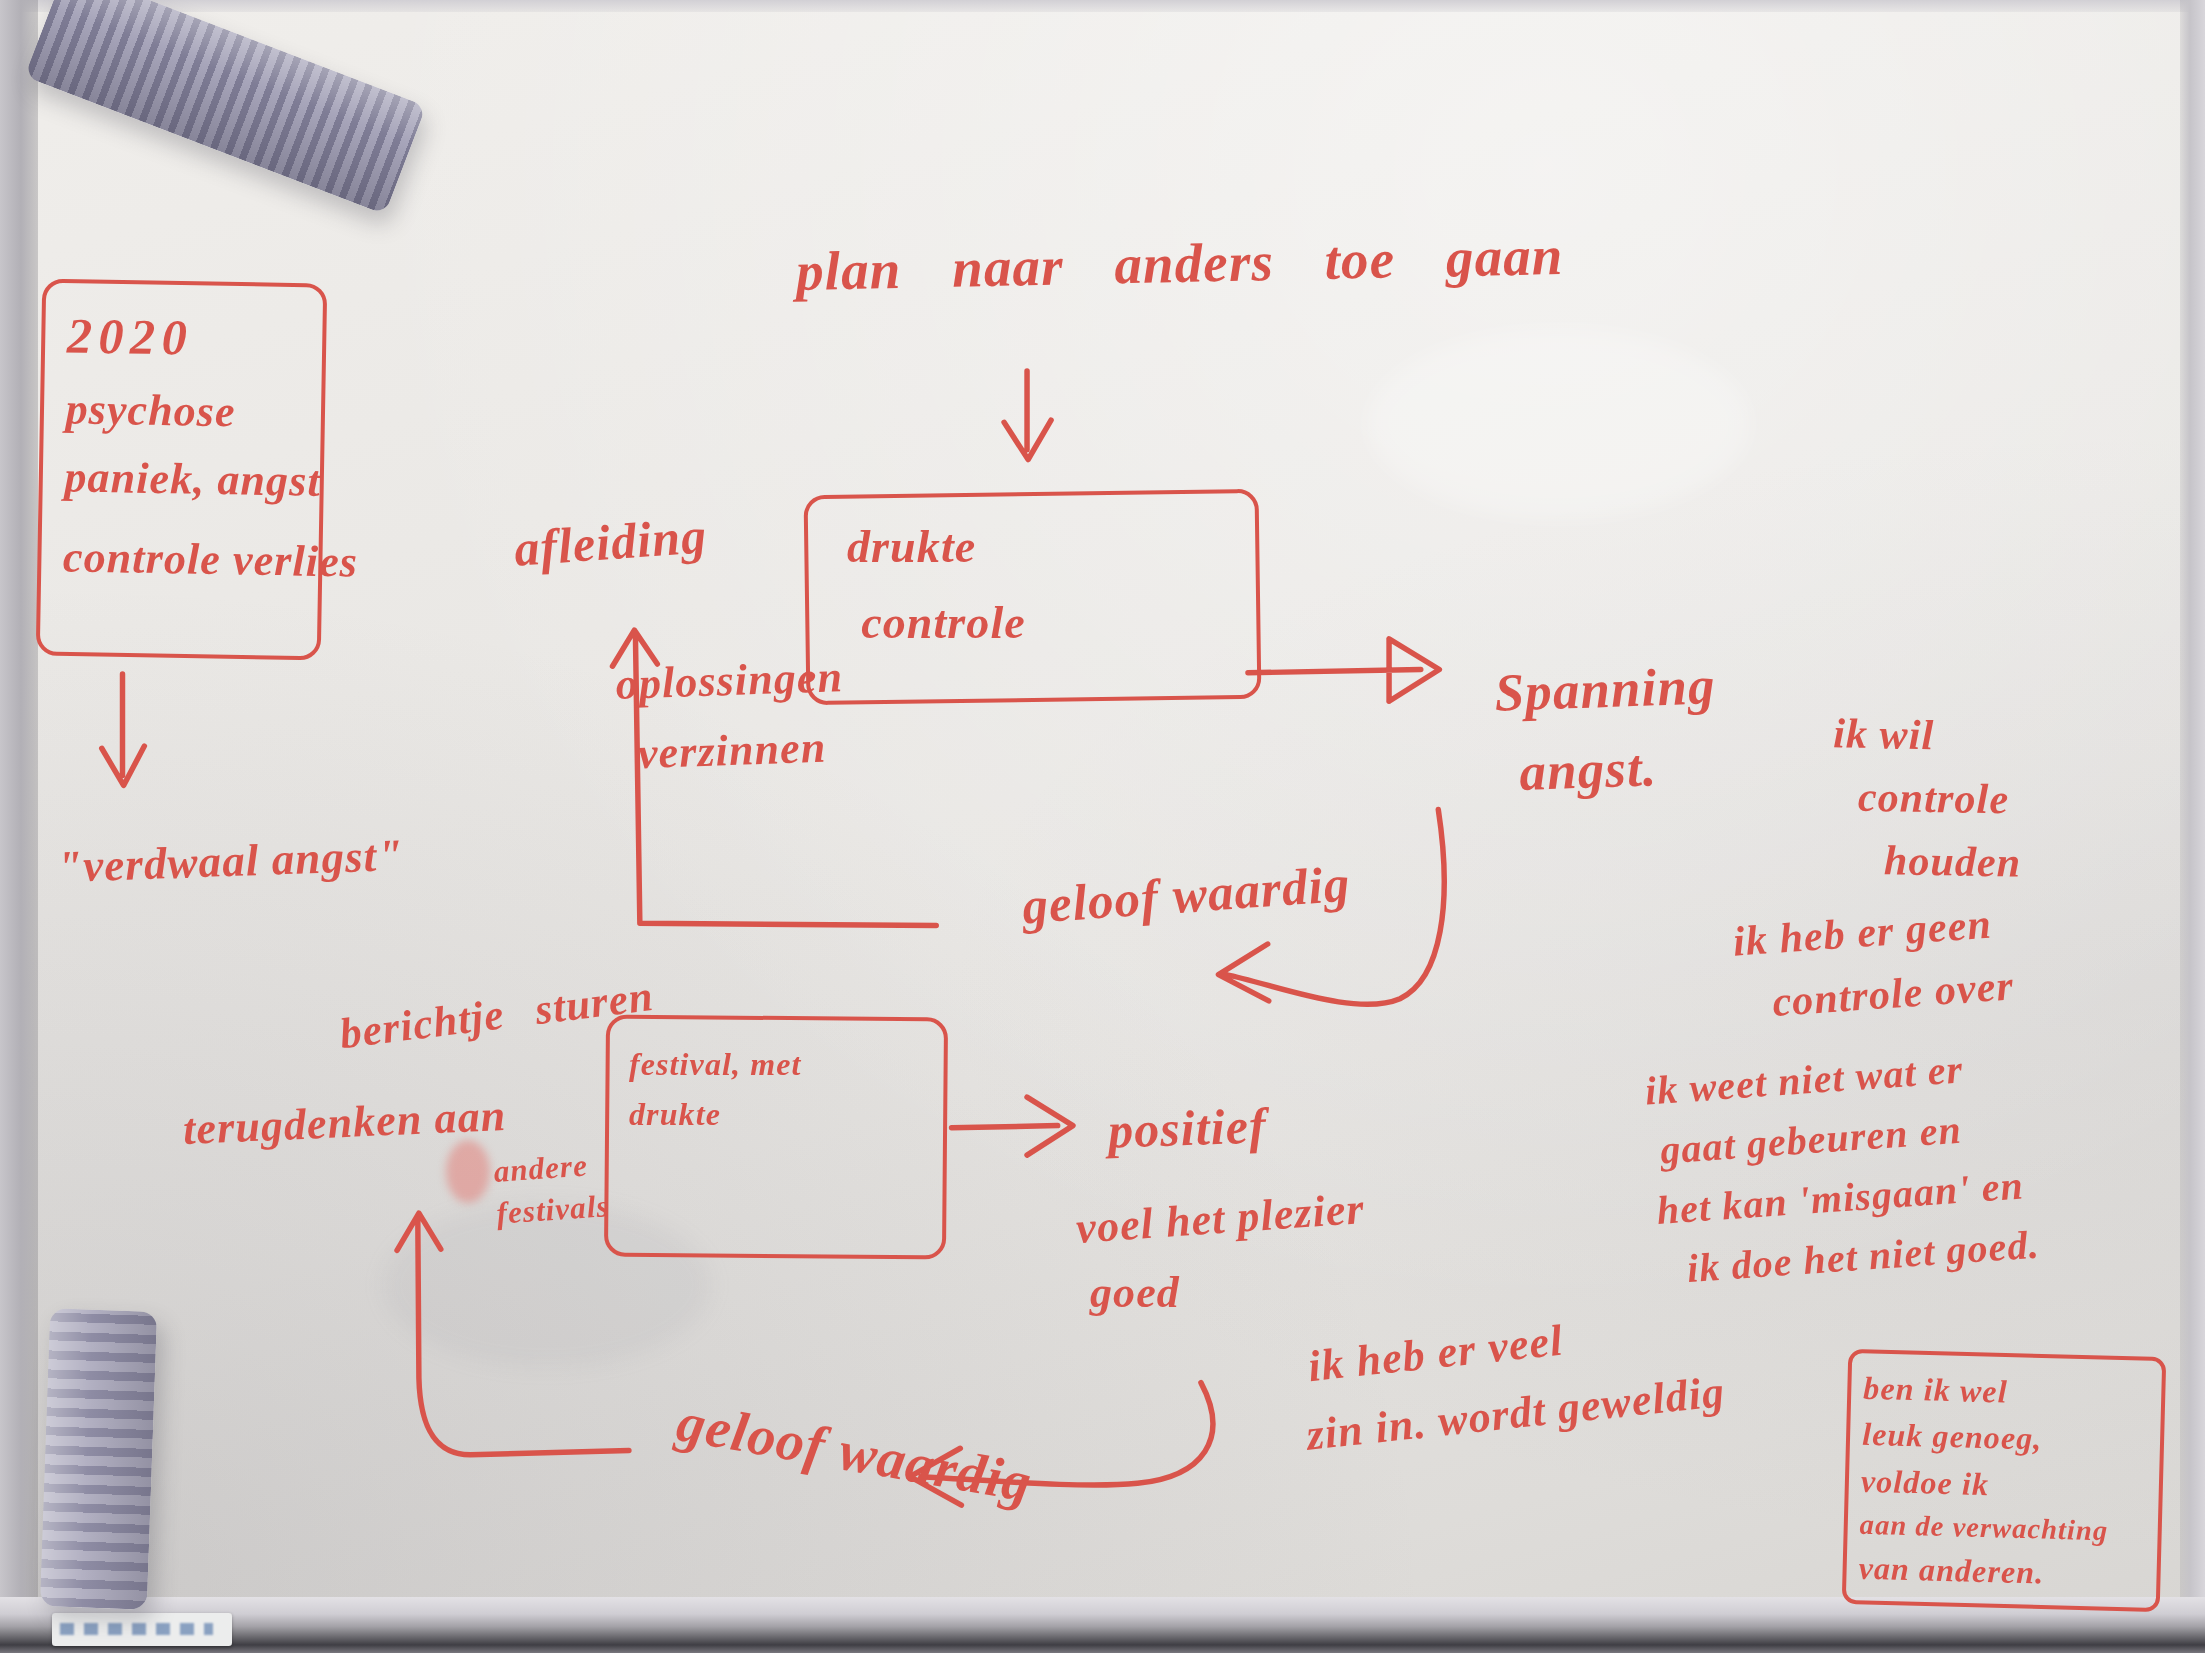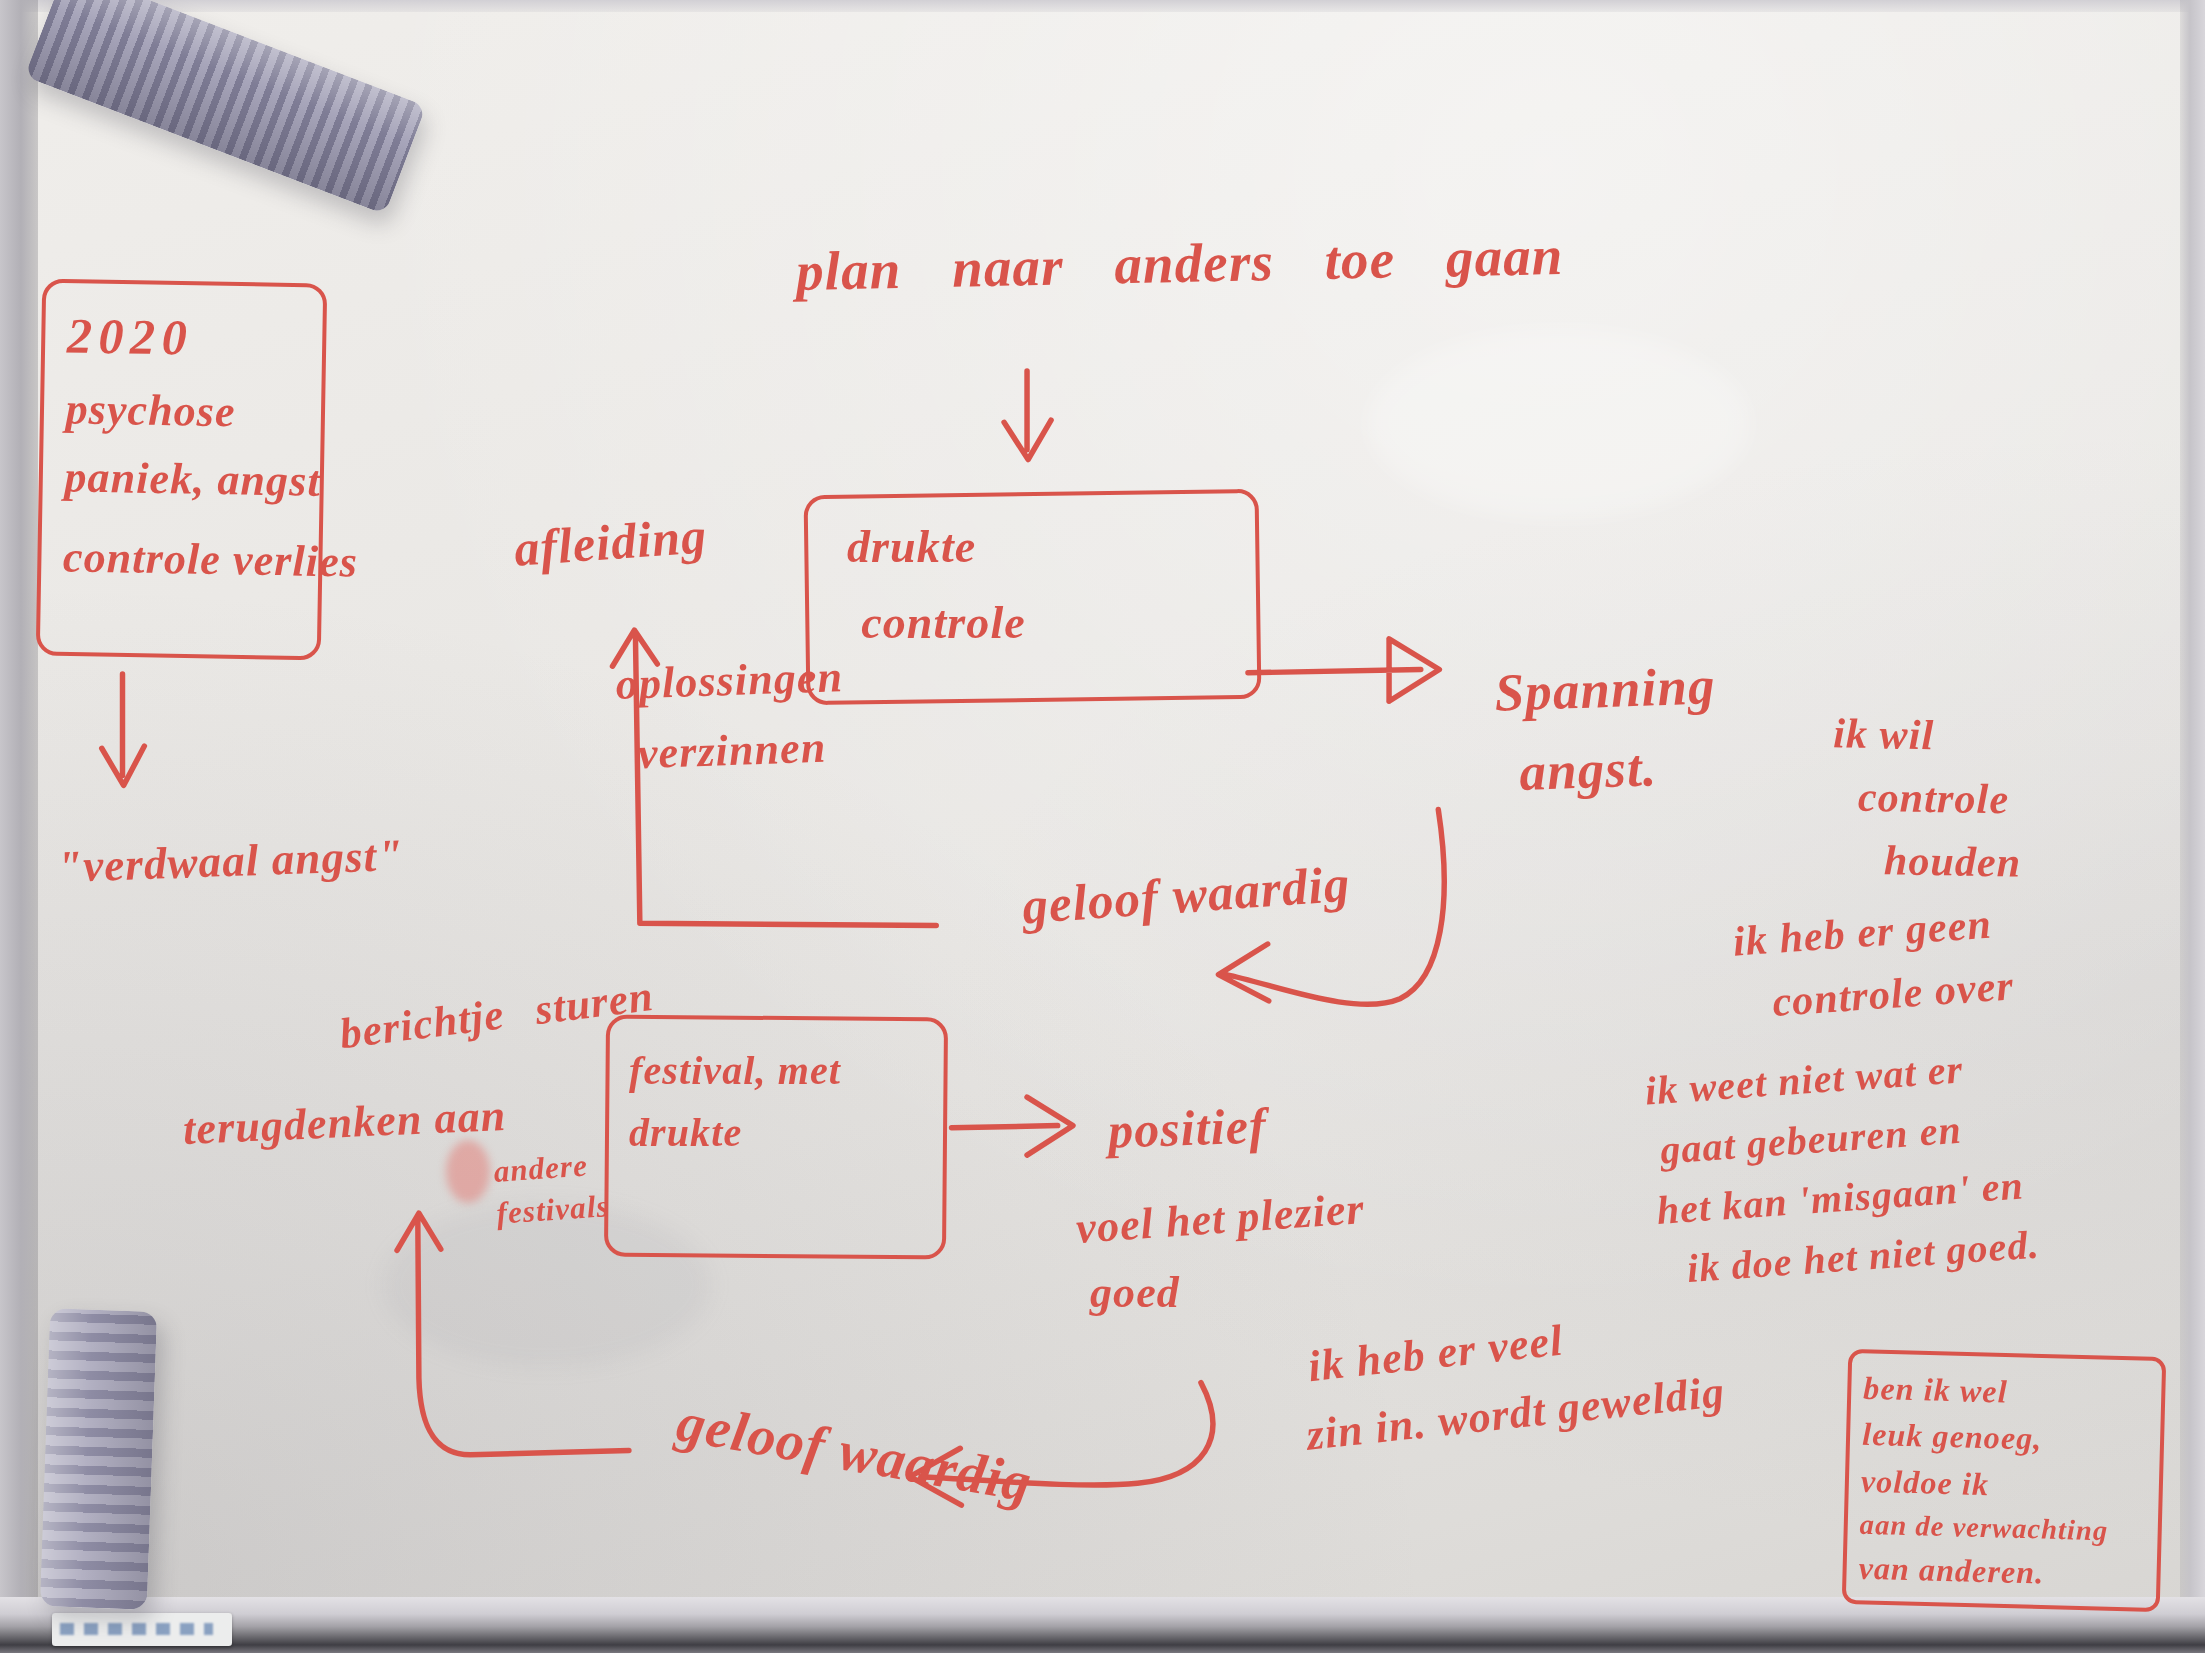--- a/index.html
+++ b/index.html
@@ -137,21 +137,21 @@
 
   <div class="hand" style="left:339px;top:984px;font-size:43px;word-spacing:19.7px;transform:rotate(-7deg);">berichtje sturen</div>
 
   <div class="hand" style="left:183px;top:1091px;font-size:44px;transform:rotate(-2.5deg);">terugdenken aan</div>
 
   <div class="hand" style="left:495px;top:1147px;font-size:31px;line-height:1.35;transform:rotate(-4deg);">
     <div>andere</div>
     <div>festivals</div>
   </div>
 
-  <div class="hand" style="left:629px;top:1040px;font-size:40px;line-height:1.55;font-family:Liberation Serif, serif;">
+  <div class="hand" style="left:629px;top:1040px;font-size:32px;line-height:1.55;font-family:Liberation Serif, serif;">
     <div>festival, met</div>
     <div>drukte</div>
   </div>
 
   <div class="hand" style="left:1108px;top:1092px;font-size:50px;transform:rotate(-2deg);">positief</div>
   <div class="hand" style="left:1076px;top:1187px;font-size:44px;transform:rotate(-4deg);">voel het plezier</div>
   <div class="hand" style="left:1090px;top:1261px;font-size:44px;">goed</div>
 
   <div class="hand" style="left:1302px;top:1312px;font-size:44px;line-height:1.55;transform:rotate(-6deg);">
     <div style="margin-left:8.8px;">ik heb er veel</div>

